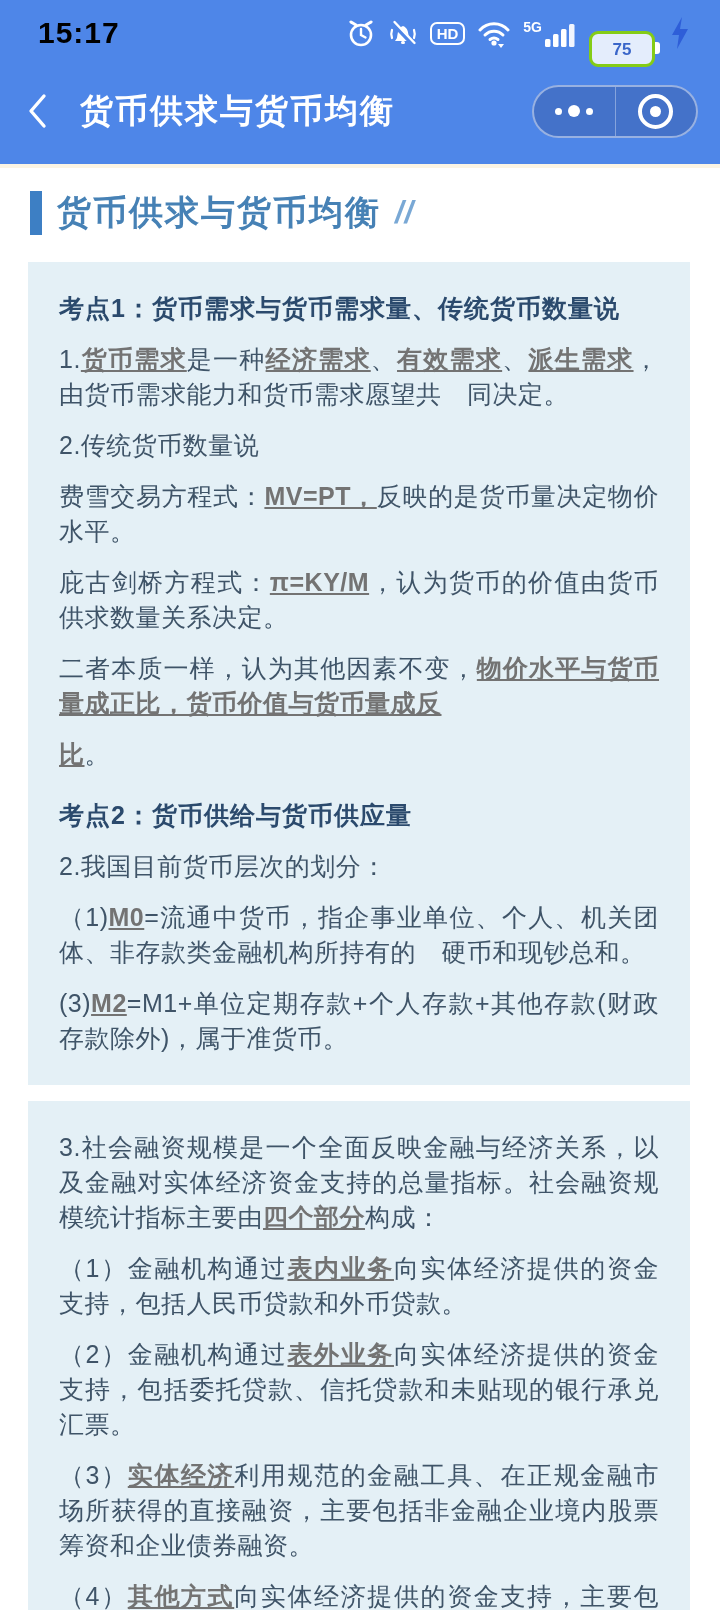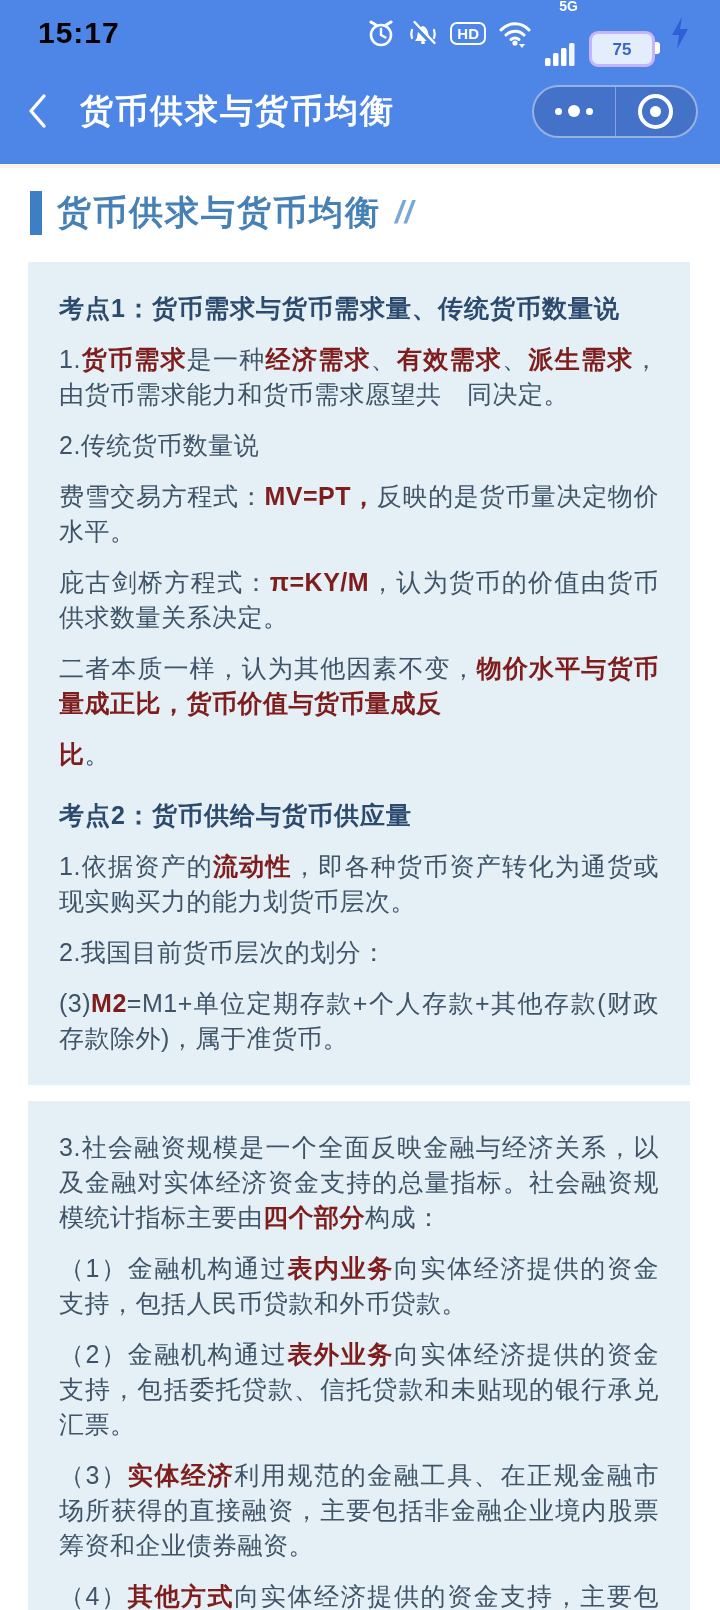--- a/index.html
+++ b/index.html
@@ -9,23 +9,23 @@
     position:relative;
   }
   
   .header{background:#4e86e8;}
   .status-bar{height:66px;display:flex;align-items:center;padding:0 30px 0 38px;}
   .time{font-size:30px;font-weight:700;color:#000000;letter-spacing:1px;}
   .status-icons{margin-left:auto;display:flex;align-items:center;gap:11px;}
   .sicon{display:flex;align-items:center;justify-content:center;}
   .hd-badge{border:2.5px solid #fff;border-radius:7px;color:#ffffff;font-size:15px;
     font-weight:700;padding:2px 5px;line-height:1;}
-  .sig-wrap{display:flex;align-items:flex-end;gap:10px;flex-direction:column;}
+  .sig-wrap{display:flex;align-items:flex-end;gap:2px;}
   .sig-5g{color:#fff;font-size:14px;font-weight:700;line-height:1;margin-bottom:14px;}
-  .battery{position:relative;width:60px;height:30px;border:3px solid #c4b5fd;border-radius:9px;
+  .battery{position:relative;width:60px;height:30px;border:3px solid #84cc16;border-radius:9px;
     display:flex;align-items:center;justify-content:center;background:rgba(255,255,255,0.85);margin-top:32px;}
   .battery .pct{font-size:17px;font-weight:700;color:#3a66c9;line-height:1;}
   .battery .nub{position:absolute;right:-8px;top:8px;width:5px;height:12px;background:#fff;
     border-radius:0 3px 3px 0;}
   .navbar{height:90px;display:flex;align-items:center;padding:0 22px 8px 26px;}
   .back-btn{width:40px;height:48px;display:flex;align-items:center;justify-content:flex-start;cursor:pointer;}
   .nav-title{color:#fff;font-size:33px;font-weight:600;margin-left:14px;letter-spacing:2px;}
   .capsule{margin-left:auto;width:166px;height:53px;border-radius:27px;background:#4472c9;
     border:2px solid rgba(255,255,255,0.45);display:flex;align-items:center;box-sizing:border-box;}
   .cap-half{flex:1;display:flex;align-items:center;justify-content:center;height:100%;cursor:pointer;}
@@ -40,21 +40,21 @@
   .header-edge{height:4px;background:#fbf4e4;}
   
   .content{padding-top:18px;}
   .article-title{display:flex;align-items:center;margin:4px 30px 26px 30px;}
   .title-bar{width:12px;height:44px;background:#3d7fc4;margin-right:15px;}
   .title-text{font-size:34px;font-weight:700;color:#4681b5;letter-spacing:2px;}
   .title-slashes{font-size:31px;font-weight:700;font-style:italic;color:#79a8d5;margin-left:14px;letter-spacing:1px;}
   .box{margin:0 30px 16px 28px;background:#e4f0f6;padding:13px 15px;}
   .para{margin:16px;font-size:25px;line-height:35px;color:#3f5468;letter-spacing:0.5px;
     word-break:break-all;text-align:justify;}
-  .para .red{color:#7f1d1d;font-weight:700;}
+  .para .red{color:#737373;font-weight:700;text-decoration:underline;}
   .para.head{font-weight:700;color:#2b4a6d;letter-spacing:1px;}
   .para.head:not(:first-child){margin-top:26px;}
 </style>
 </head>
 <body>
 
 <header class="header">
   <div class="status-bar">
     <span class="time">15:17</span>
     <div class="status-icons">
@@ -140,22 +140,22 @@
   <div>
       <section class="box">
         <p class="para head"><span>考点1：货币需求与货币需求量、传统货币数量说</span></p>
         <p class="para"><span>1.</span><span class="red">货币需求</span><span>是一种</span><span class="red">经济需求</span><span>、</span><span class="red">有效需求</span><span>、</span><span class="red">派生需求</span><span>，由货币需求能力和货币需求愿望共　同决定。</span></p>
         <p class="para"><span>2.传统货币数量说</span></p>
         <p class="para"><span>费雪交易方程式：</span><span class="red">MV=PT，</span><span>反映的是货币量决定物价水平。</span></p>
         <p class="para"><span>庇古剑桥方程式：</span><span class="red">π=KY/M</span><span>，认为货币的价值由货币供求数量关系决定。</span></p>
         <p class="para"><span>二者本质一样，认为其他因素不变，</span><span class="red">物价水平与货币量成正比，货币价值与货币量成反</span></p>
         <p class="para"><span class="red">比</span><span>。</span></p>
         <p class="para head"><span>考点2：货币供给与货币供应量</span></p>
-        <p class="para"><span>1.依据资产的</span><span class="red">流动性</span><span>，即各种货币资产转化为通货或现实购买力的能力划货币层次。</span></p>
         <p class="para"><span>2.我国目前货币层次的划分：</span></p>
+        <p class="para"><span>（1)</span><span class="red">M0</span><span>=流通中货币，指企事业单位、个人、机关团体、非存款类金融机构所持有的　硬币和现钞总和。</span></p>
         <p class="para"><span>(3)</span><span class="red">M2</span><span>=M1+单位定期存款+个人存款+其他存款(财政存款除外)，属于准货币。</span></p>
       </section>
       <section class="box">
         <p class="para"><span>3.社会融资规模是一个全面反映金融与经济关系，以及金融对实体经济资金支持的总量指标。社会融资规模统计指标主要由</span><span class="red">四个部分</span><span>构成：</span></p>
         <p class="para"><span>（1）金融机构通过</span><span class="red">表内业务</span><span>向实体经济提供的资金支持，包括人民币贷款和外币贷款。</span></p>
         <p class="para"><span>（2）金融机构通过</span><span class="red">表外业务</span><span>向实体经济提供的资金支持，包括委托贷款、信托贷款和未贴现的银行承兑　汇票。</span></p>
         <p class="para"><span>（3）</span><span class="red">实体经济</span><span>利用规范的金融工具、在正规金融市场所获得的直接融资，主要包括非金融企业境内股票　筹资和企业债券融资。</span></p>
         <p class="para"><span>（4）</span><span class="red">其他方式</span><span>向实体经济提供的资金支持，主要包括保险公司赔偿、投资性房地产、小额贷款公司和贷　款公司贷款。</span></p>
         <p class="para head"><span>考点3：通货膨胀的原因和治理</span></p>
       </section>

